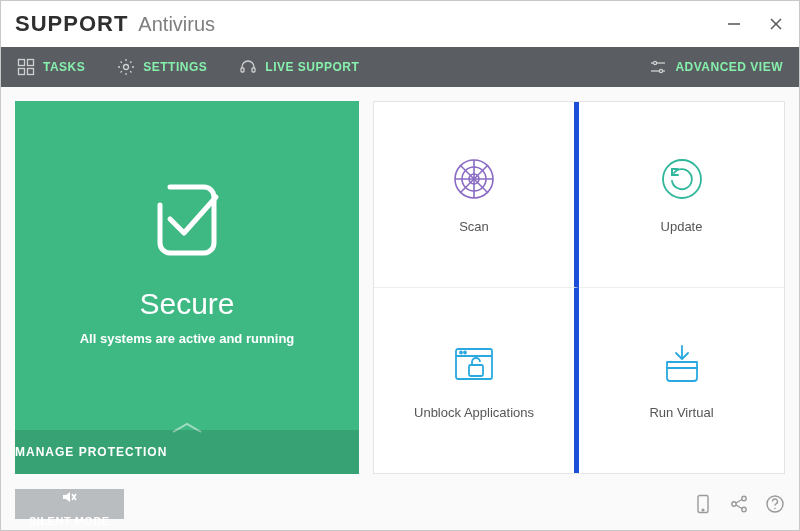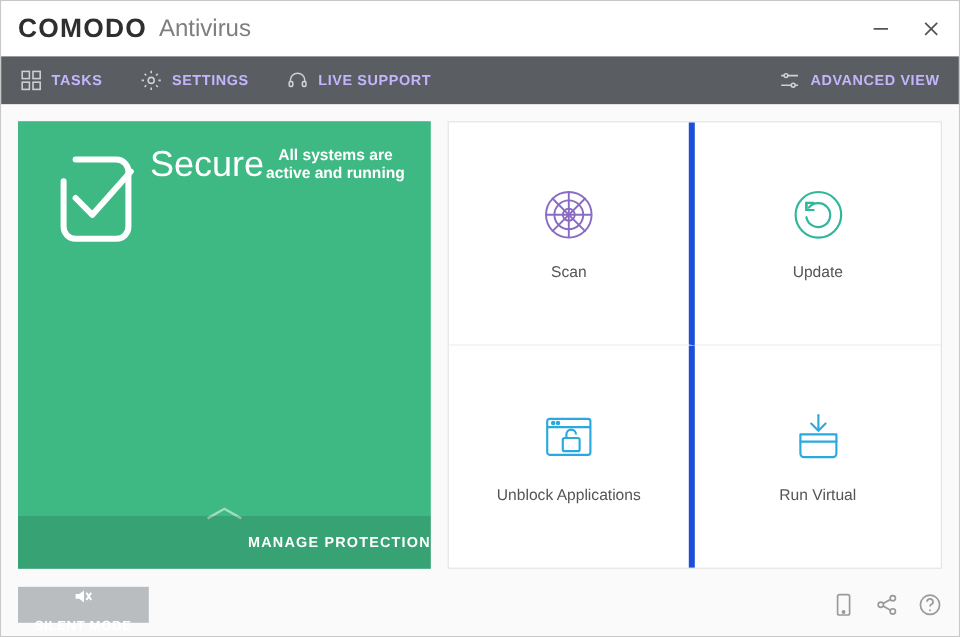--- a/index.html
+++ b/index.html
@@ -21,21 +21,21 @@
   }
   .brand-sub { font-size: 20px; color: #7e7e7e; margin-left: 10px; font-weight: 400; }
   .titlebar-spacer { flex: 1; }
   .win-controls { display: flex; gap: 24px; align-items:center;}
   .win-btn { width: 18px; height: 18px; display:flex; align-items:center; justify-content:center; cursor:pointer; color:#555;}
   .win-btn svg { display:block; }
 
   
   .toolbar {
     height: 40px; background: #5a5e63;
-    display: flex; align-items: stretch; color: #c4b5fd;
+    display: flex; align-items: stretch; color: #86efac;
     font-size: 12px; font-weight: 600; letter-spacing: 0.5px;
   }
   .tb-item {
     display: flex; align-items: center; gap: 8px;
     padding: 0 16px; cursor: pointer;
   }
   .tb-spacer { flex: 1; }
   .tb-icon { width:18px; height:18px; display:flex; align-items:center; justify-content:center; }
   .tb-icon svg { stroke: #d0d0d0; }
 
@@ -43,30 +43,30 @@
   .main {
     flex: 1; display: flex; gap: 14px; padding: 14px;
     background: #fafafa;
   }
   .status-panel {
     width: 344px; background: #3fb984;
     display: flex; flex-direction: column;
     color: #fff; position: relative;
   }
   .status-body {
-    flex: 1; display: flex; flex-direction: row;
-    align-items: flex-start; justify-content: center; padding: 20px;
+    flex: 1; display: flex; flex-direction: column;
+    align-items: center; justify-content: center; padding: 20px;
   }
   .status-icon { margin-bottom: 18px; }
   .status-title { font-size: 30px; font-weight: 300; margin-bottom: 10px; }
   .status-sub { font-size: 13px; font-weight: 600; text-align:center; }
   .status-chevron { display:flex; justify-content:center; margin-bottom:-6px; }
   .manage-bar {
     height: 44px; background: rgba(0,0,0,0.12);
-    display:flex; align-items:center; justify-content:flex-end;
+    display:flex; align-items:center; justify-content:flex-start;
     font-size:12px; font-weight:700; letter-spacing:1px; cursor:pointer;
   }
 
   .tiles {
     flex:1; background:#fff; border:1px solid #e4e4e4;
     display:grid; grid-template-columns:1fr 1fr; grid-template-rows:1fr 1fr;
   }
   .tile {
     display:flex; flex-direction:column; align-items:center; justify-content:center;
     gap:16px; cursor:pointer; position:relative;
@@ -97,21 +97,21 @@
     padding:0 14px; font-size:11px; font-weight:700; letter-spacing:0.5px;
     cursor:pointer; margin-left:12px;
   }
 </style>
 </head>
 <body>
 
 <div class="window">
 
   <div class="titlebar">
-    <span class="brand">COMODO</span>
+    <span class="brand">SUPPORT</span>
     <span class="brand-sub">Antivirus</span>
     <div class="titlebar-spacer"></div>
     <div class="win-controls">
       <div class="win-btn">
         <svg width="14" height="14" viewBox="0 0 14 14">
             <line x1="1" y1="7" x2="13" y2="7" stroke="#555" stroke-width="1.5"></line>
           </svg>
       </div>
       <div class="win-btn">
         <svg width="14" height="14" viewBox="0 0 14 14">

